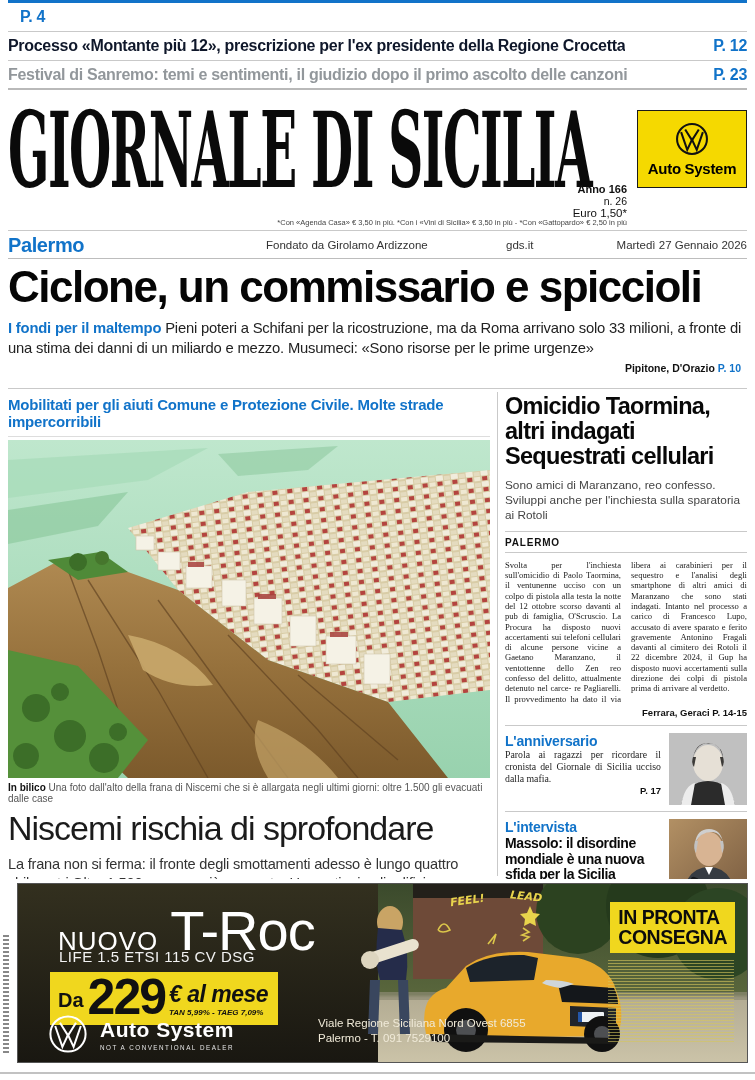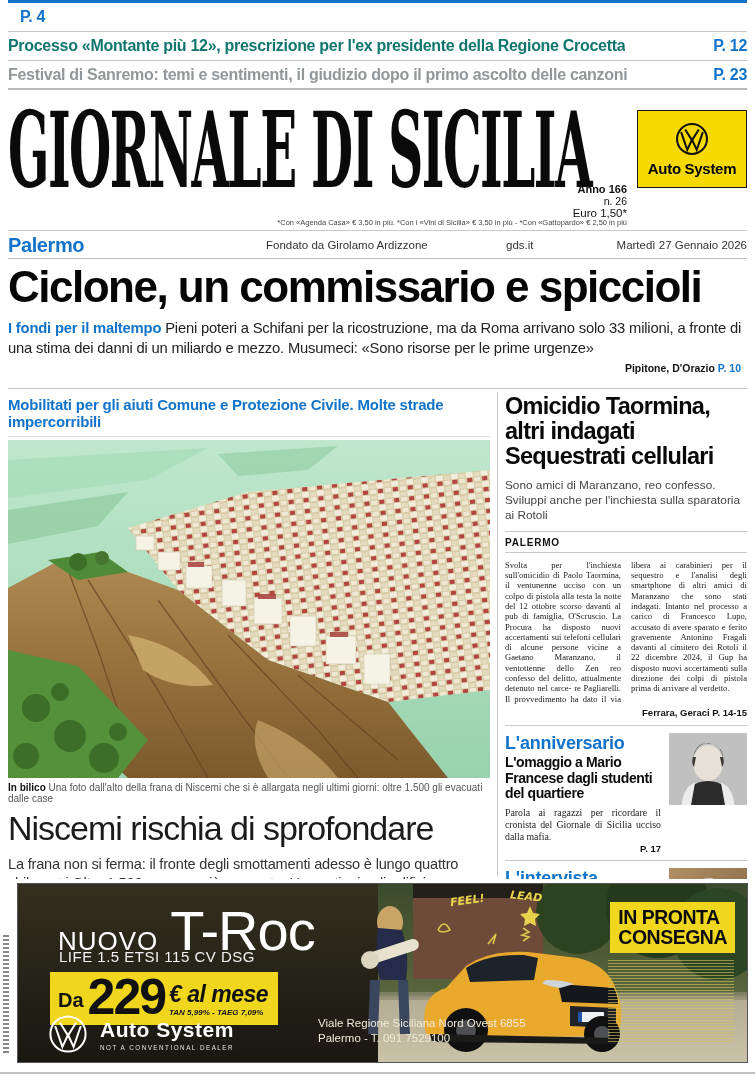--- a/index.html
+++ b/index.html
@@ -15,21 +15,21 @@
     position:relative;width:755px;height:1080px;margin:0 auto;
     background:#fff;overflow:hidden;
     font-family:"Liberation Sans",sans-serif;color:var(--ink);
   }
   
   .top-strip{position:absolute;left:8px;right:8px;top:0;border-top:3px solid var(--blue);}
   .strip-row{display:flex;justify-content:space-between;align-items:center;height:29px;border-bottom:1px solid var(--gray-rule);font-weight:bold;font-size:16px;letter-spacing:-0.3px;}
   .strip-row .t{white-space:nowrap;overflow:hidden;}
   .strip-row .p{color:var(--blue);margin-left:12px;}
   .strip-row.r1 .t{color:var(--blue);}
-  .strip-row.r2 .t{color:#0f766e;}
+  .strip-row.r2 .t{color:#0f172a;}
   .strip-row.r3 .t{color:#92979b;}
   .strip-row.r3{border-bottom:2px solid #b9b9b9;}
   
   .masthead-title{
     position:absolute;left:8px;top:96px;height:104px;
     font-family:"DejaVu Serif",serif;font-weight:bold;font-size:97px;line-height:100px;
     letter-spacing:-3px;white-space:nowrap;color:#0a0a0a;
     transform:scaleX(0.50) scaleY(1.08);transform-origin:left top;
   }
   .brand-box{
@@ -71,21 +71,21 @@
   .niscemi-deck{margin-top:8px;font-size:14.6px;line-height:1.3;color:#333;letter-spacing:-0.2px;}
   
   .crime-h{font-size:23.5px;font-weight:bold;line-height:1.07;letter-spacing:-0.7px;margin:5px 0 9px;color:#080808;}
   .crime-deck{font-size:11.8px;line-height:1.25;color:#444;margin-bottom:8px;}
   .rrule{border-top:1px solid var(--gray-rule);}
   .sec-city{font-weight:bold;font-size:10px;letter-spacing:0.8px;padding:5px 0 4px;}
   .crime-body{margin-top:7px;column-count:2;column-gap:10px;font-family:"Liberation Serif",serif;font-size:8.6px;line-height:1.2;text-align:justify;color:#1a1a1a;max-height:160px;overflow:hidden;}
   .crime-byline{text-align:right;font-size:9.5px;font-weight:bold;margin:3px 0 7px;}
   .brief{display:flex;gap:8px;padding:7px 0 6px;}
   .brief .txt{flex:1;min-width:0;}
-  .brief .lbl{color:var(--blue);font-weight:bold;font-size:18px;letter-spacing:-0.2px;}
+  .brief .lbl{color:var(--blue);font-weight:bold;font-size:14px;letter-spacing:-0.2px;}
   .brief h4{font-size:14px;font-weight:bold;line-height:1.12;letter-spacing:-0.4px;margin:1px 0 5px;color:#0a0a0a;}
   .brief .bd{font-family:"Liberation Serif",serif;font-size:9.8px;line-height:1.2;color:#222;text-align:justify;}
   .brief .pgline{text-align:right;font-size:9.5px;font-weight:bold;margin-top:1px;}
   .brief .photo{width:78px;height:72px;flex:0 0 auto;}
   
   .ad{position:absolute;left:18px;top:884px;width:729px;height:178px;outline:1px solid #555;overflow:hidden;background:#262418;}
   .ad-bg{position:absolute;inset:0;}
   .ad-model{position:absolute;left:40px;top:14px;color:#fff;display:flex;align-items:baseline;gap:12px;}
   .ad-model .pre{font-size:26px;font-weight:300;letter-spacing:1px;}
   .ad-model .name{font-size:56px;font-weight:normal;letter-spacing:-1px;}
@@ -249,21 +249,20 @@
     <div class="crime-body">
       <span>Svolta per l'inchiesta sull'omicidio di Paolo Taormina, il ventunenne ucciso con un colpo di pistola alla testa la notte del 12 ottobre scorso davanti al pub di famiglia, O'Scruscio. La Procura ha disposto nuovi accertamenti sui telefoni cellulari di alcune persone vicine a Gaetano Maranzano, il ventottenne dello Zen reo confesso del delitto, attualmente detenuto nel carce-</span>
       <span>re Pagliarelli. Il provvedimento ha dato il via libera ai carabinieri per il sequestro e l'analisi degli smartphone di altri amici di Maranzano che sono stati indagati. Intanto nel processo a carico di Francesco Lupo, accusato di avere sparato e ferito gravemente Antonino Fragali davanti al cimitero dei Rotoli il 22 dicembre 2024, il Gup ha disposto nuovi accertamenti sulla direzione dei colpi di pistola prima di arrivare al verdetto.</span>
     </div>
     <p class="crime-byline"><span>Ferrara, Geraci</span> <span class="pg">P. 14-15</span></p>
     <div class="rrule"></div>
 
     <div class="brief">
       <div class="txt">
         <div class="lbl">L'anniversario</div>
-        <h4>L'omaggio a Mario Francese dagli studenti del quartiere</h4>
         <p class="bd">Parola ai ragazzi per ricordare il cronista del Giornale di Sicilia ucciso dalla mafia.</p>
         <p class="pgline"><span class="pg">P. 17</span></p>
       </div>
       <svg class="photo" viewBox="0 0 78 72" preserveAspectRatio="none">
         <rect width="78" height="72" fill="#c9c9c9"></rect>
         <rect width="78" height="72" fill="#b3b3b3" opacity="0.4"></rect>
         <ellipse cx="39" cy="30" rx="15" ry="18" fill="#e6e0d6"></ellipse>
         <path d="M24,26 Q26,10 39,10 Q52,10 54,26 Q54,18 50,15 Q44,8 34,11 Q26,14 24,26 Z" fill="#3c3a38"></path>
         <path d="M24,24 Q22,30 25,34 L27,24 Z" fill="#3c3a38"></path>
         <path d="M54,24 Q56,30 53,34 L51,24 Z" fill="#3c3a38"></path>

